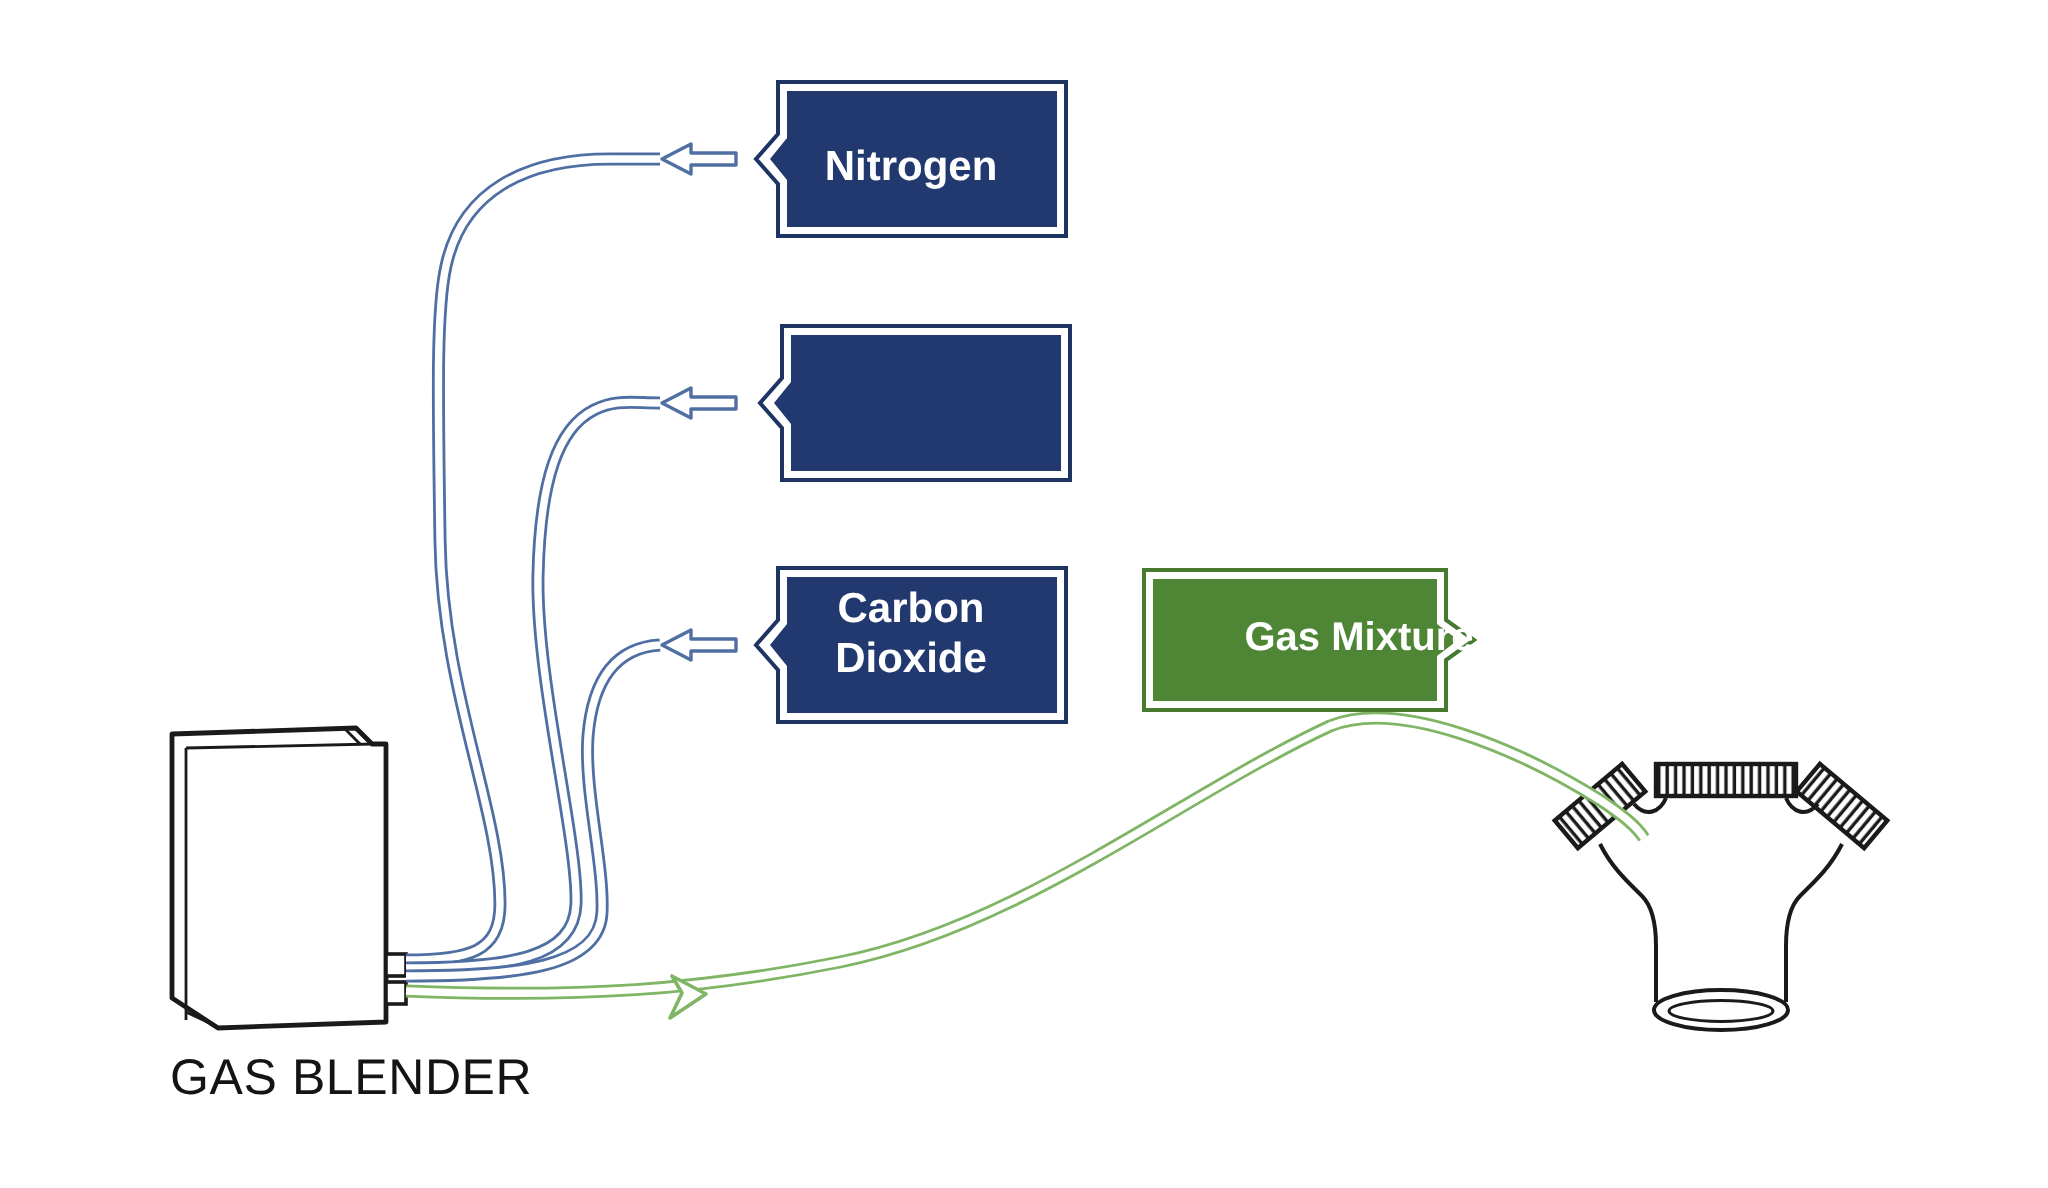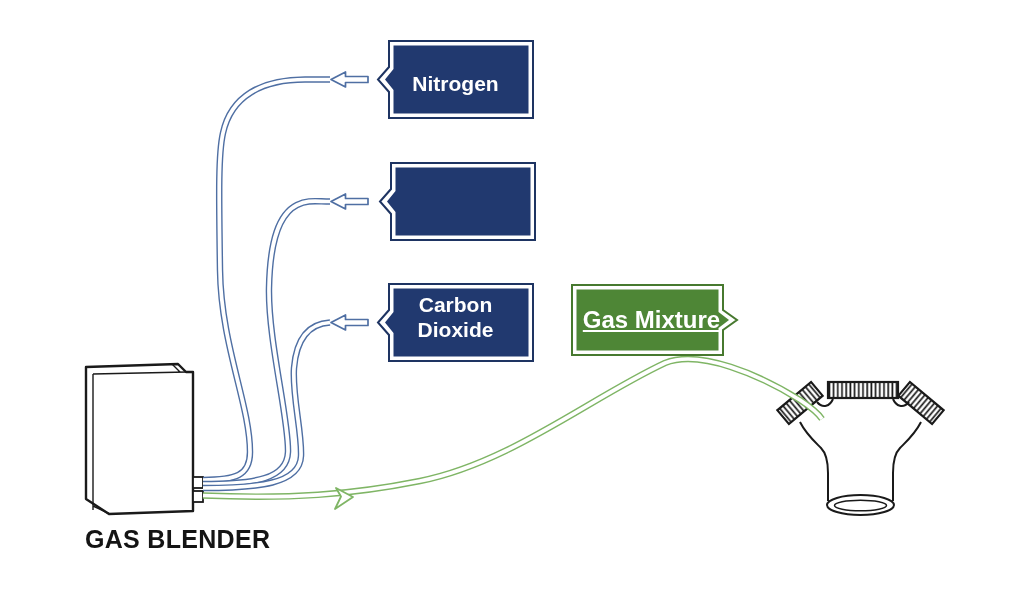--- a/index.html
+++ b/index.html
@@ -14,21 +14,21 @@
   .node-label{
     position:absolute;display:flex;align-items:center;justify-content:center;
     text-align:center;color:var(--label-text,#fff);
     font-weight:bold;font-size:21px;line-height:1.18;
     pointer-events:none;
   }
   .node-label .inner{display:block;}
   #co2-label .inner{width:120px;}
   #device-title{
     position:absolute;left:85px;top:525px;width:200px;
-    font-weight:bold;font-size:25px;letter-spacing:.3px;
+    font-weight:normal;font-size:25px;letter-spacing:.3px;
     color:var(--title-text,#141414);
   }
 </style>
 </head>
 <body>
 
 <div id="stage">
 
   <svg id="diagram-svg" width="1024" height="594" viewBox="0 0 1024 594">
 
@@ -113,19 +113,19 @@
 
   <div class="node-label" style="left:378px;top:41px;width:155px;height:86px;">
     <span class="inner">Nitrogen</span>
   </div>
 
 
   <div class="node-label" id="co2-label" style="left:378px;top:284px;width:155px;height:68px;">
     <span class="inner">Carbon Dioxide</span>
   </div>
 
-  <div class="node-label" style="left:576px;top:285px;width:151px;height:70px;font-size:24px;text-decoration:underline;">
+  <div class="node-label" style="left:604px;top:285px;width:151px;height:70px;font-size:20px;">
     <span class="inner">Gas Mixture</span>
   </div>
 
   <div id="device-title">GAS BLENDER</div>
 
 </div>
 
 </body></html>

